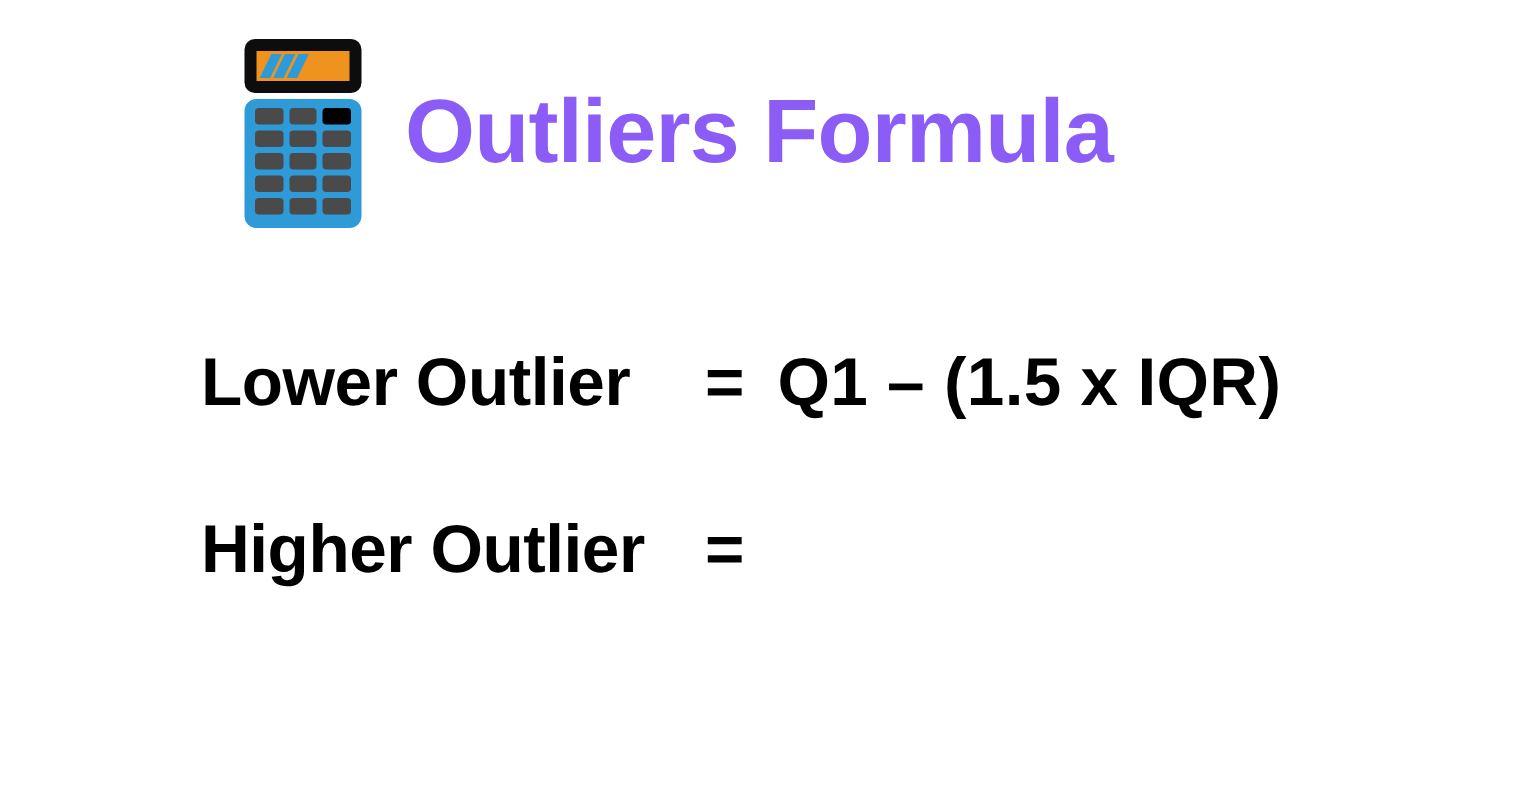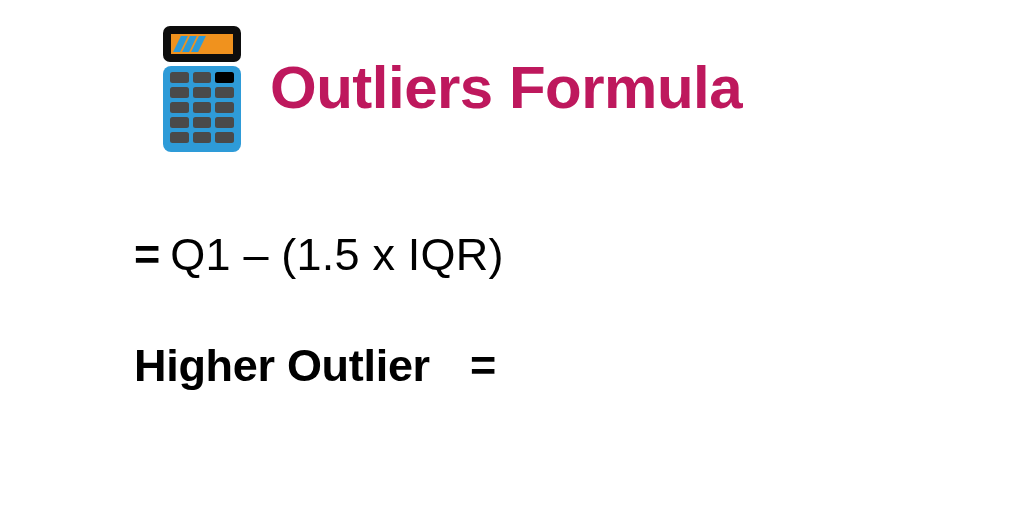--- a/index.html
+++ b/index.html
@@ -86,21 +86,21 @@
     background: #4a4a4a;
     border-radius: 2.5px;
   }
   .calc-key.dark {
     background: #000000;
   }
 
   
   .page-title {
     margin-left: 26px;
-    color: #be185d;
+    color: #8b5cf6;
     font-size: 60px;
     font-weight: bold;
     line-height: 1;
     letter-spacing: -0.5px;
     white-space: nowrap;
   }
 
   
   .formulas {
     position: absolute;
@@ -124,22 +124,22 @@
     font-weight: bold;
     width: 336px;
     flex: 0 0 auto;
     letter-spacing: -0.3px;
   }
   .formula-eq {
     font-weight: bold;
     flex: 0 0 auto;
   }
   .formula-expr {
-    font-weight: normal;
-    margin-left: 10px;
+    font-weight: bold;
+    margin-left: 22px;
     flex: 0 0 auto;
     letter-spacing: 0.2px;
   }
 </style>
 </head>
 <body>
 
 <div class="header">
 
   <div class="calc-icon">
@@ -170,20 +170,21 @@
       </div>
     </div>
   </div>
 
   <div class="page-title">Outliers Formula</div>
 </div>
 
 <div class="formulas">
 
   <div class="formula-row">
+    <span class="formula-label">Lower Outlier</span>
     <span class="formula-eq">=</span>
     <span class="formula-expr">Q1 – (1.5 x IQR)</span>
   </div>
 
   <div class="formula-row">
     <span class="formula-label">Higher Outlier</span>
     <span class="formula-eq">=</span>
   </div>
 
 </div>

